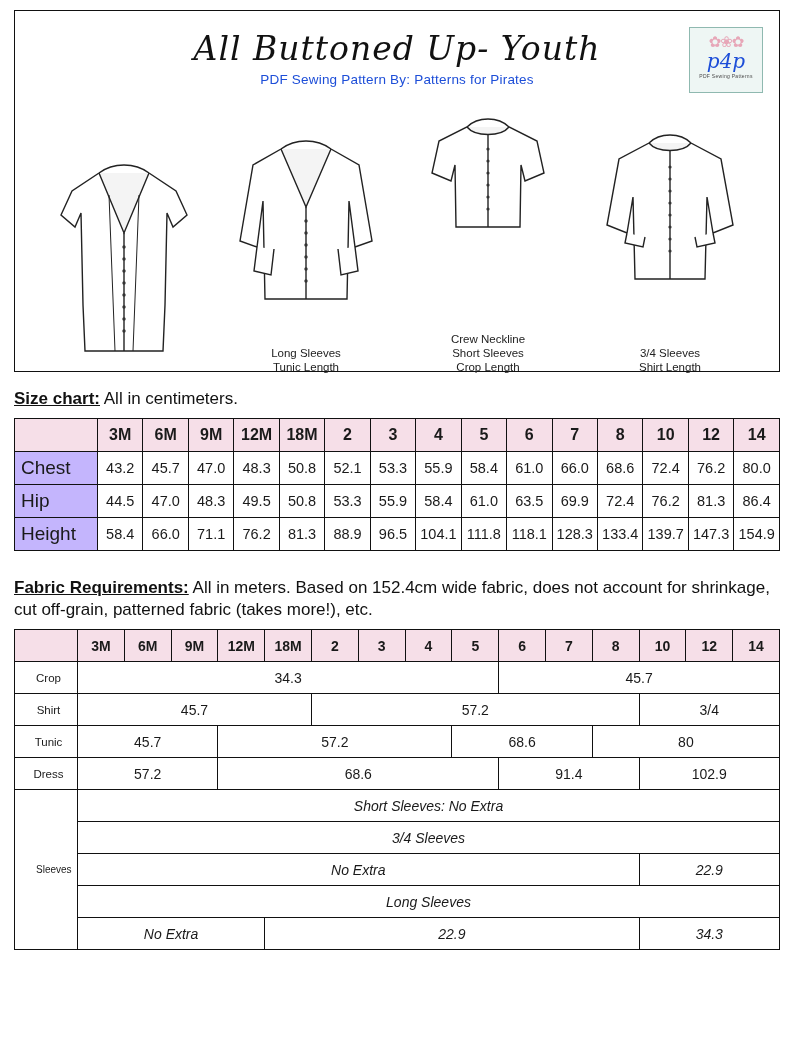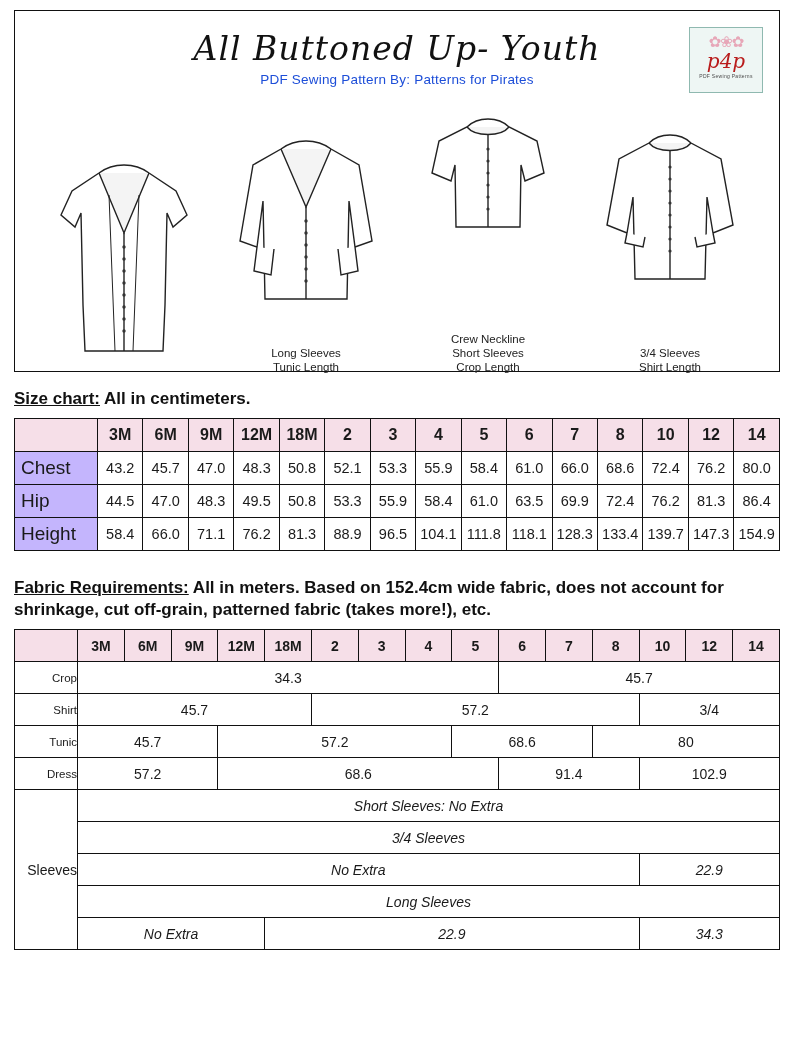--- a/index.html
+++ b/index.html
@@ -62,21 +62,21 @@
   .logo-flowers {
     font-size: 15px;
     line-height: 15px;
     color: #e7a7b8;
     letter-spacing: -1px;
   }
   .logo-mark {
     font-family: "DejaVu Serif", serif;
     font-style: italic;
     font-size: 20px;
-    color: #b91c1c;
+    color: #1d4ed8;
     line-height: 24px;
   }
   .logo-text {
     font-size: 5px;
     color: #4a4a4a;
     letter-spacing: .3px;
   }
 
   .figures {
     position: absolute;
@@ -105,21 +105,21 @@
     font-size: 17px;
     color: #111;
     margin: 0 0 8px 0;
     line-height: 22px;
   }
   .sec-head .lbl {
     font-weight: bold;
     text-decoration: underline;
   }
   .sec-head .note {
-    font-weight: bold;
+    font-weight: normal;
   }
   .fabric-head {
     margin-top: 26px;
   }
 
   
   table {
     border-collapse: collapse;
     width: 100%;
     table-layout: fixed;
@@ -157,36 +157,36 @@
     font-size: 13px;
     height: 31px;
     padding: 0;
   }
   .fab-table th {
     background: #f6dfe8;
     font-weight: bold;
     font-size: 14px;
   }
   .fab-table td.rowhead {
-    text-align: right;
+    text-align: center;
     padding-left: 5px;
     font-size: 11.5px;
     width: 62px;
   }
   .fab-table th.corner {
     background: #f6dfe8;
     width: 62px;
   }
   .fab-table td.wide {
     font-size: 14px;
   }
   .fab-table td.sleevehead {
-    font-size: 14px;
-    text-align: right;
-    padding-left: 7px;
+    font-size: 10px;
+    text-align: left;
+    padding-left: 21px;
   }
   .fab-table .sleeve-label {
     font-size: 14px;
     font-style: italic;
   }
 </style>
 </head>
 <body>
 
 <div class="page">

